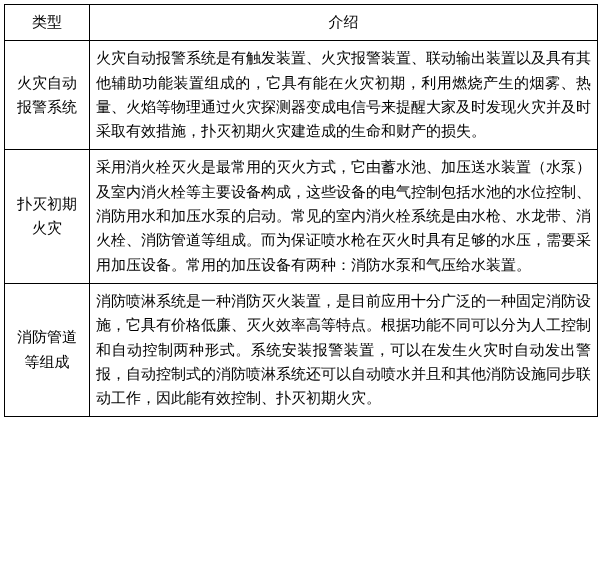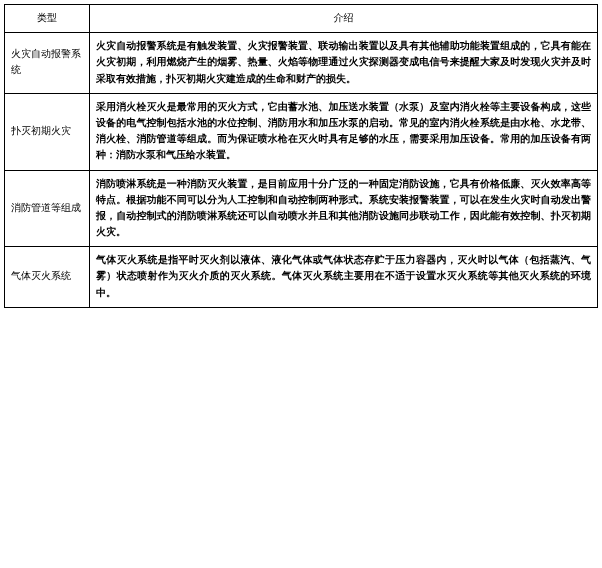--- a/index.html
+++ b/index.html
@@ -20,39 +20,38 @@
   }
   table.doc-table {
     border-collapse: collapse;
     width: 594px;
     table-layout: fixed;
   }
   table.doc-table td, table.doc-table th {
     border: 1px solid #000000;
     padding: 5px 6px 6px 6px;
     vertical-align: middle;
-    font-size: 10px;
+    font-size: 15px;
     line-height: 1.62;
   }
   thead th {
     font-weight: normal;
     text-align: center;
     padding-top: 4px;
     padding-bottom: 5px;
     font-size: 13px;
   }
   td.col-type {
     width: 72px;
-    text-align: left;
+    text-align: center;
     vertical-align: middle;
   }
   td.col-desc {
     text-align: justify;
     text-justify: inter-ideograph;
-    font-weight: bold;
   }
   td.col-desc p {
     margin: 0;
     text-indent: 0;
   }
   .indent {
     text-indent: 2em;
   }
   th.head-type { width: 72px; }
 </style>
@@ -79,21 +78,15 @@
         <td class="col-desc">
           <p class="indent">采用消火栓灭火是最常用的灭火方式，它由蓄水池、加压送水装置（水泵）及室内消火栓等主要设备构成，这些设备的电气控制包括水池的水位控制、消防用水和加压水泵的启动。常见的室内消火栓系统是由水枪、水龙带、消火栓、消防管道等组成。而为保证喷水枪在灭火时具有足够的水压，需要采用加压设备。常用的加压设备有两种：消防水泵和气压给水装置。</p>
         </td>
       </tr>
       <tr>
         <td class="col-type">消防管道等组成</td>
         <td class="col-desc">
           <p>消防喷淋系统是一种消防灭火装置，是目前应用十分广泛的一种固定消防设施，它具有价格低廉、灭火效率高等特点。根据功能不同可以分为人工控制和自动控制两种形式。系统安装报警装置，可以在发生火灾时自动发出警报，自动控制式的消防喷淋系统还可以自动喷水并且和其他消防设施同步联动工作，因此能有效控制、扑灭初期火灾。</p>
         </td>
       </tr>
-      <tr>
-        <td class="col-type">气体灭火系统</td>
-        <td class="col-desc">
-          <p>气体灭火系统是指平时灭火剂以液体、液化气体或气体状态存贮于压力容器内，灭火时以气体（包括蒸汽、气雾）状态喷射作为灭火介质的灭火系统。气体灭火系统主要用在不适于设置水灭火系统等其他灭火系统的环境中。</p>
-        </td>
-      </tr>
     </tbody>
   </table>
 </div>
 
 </body></html>

